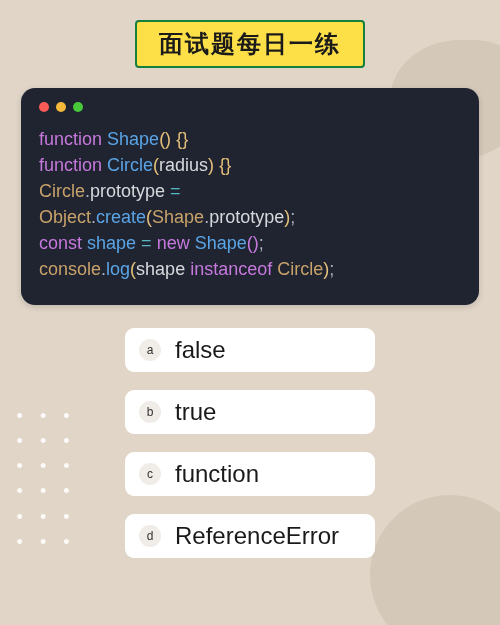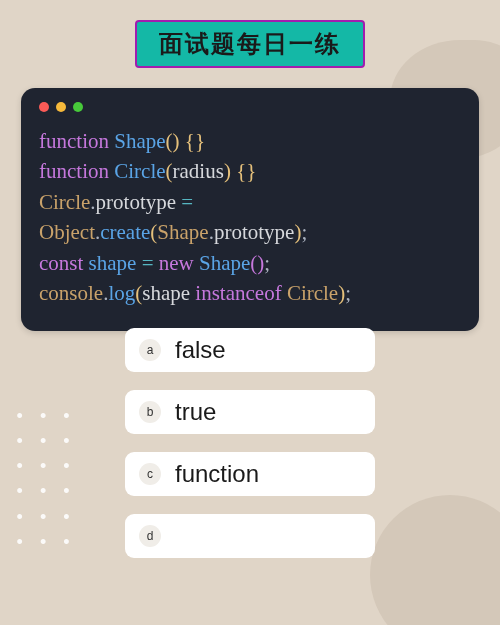--- a/index.html
+++ b/index.html
@@ -40,22 +40,22 @@
     font-size: 18px;
     line-height: 1.4;
     letter-spacing: 6px;
     opacity: 0.9;
   }
   .banner {
     position: absolute;
     top: 20px;
     left: 50%;
     transform: translateX(-50%);
-    background: #14b8a6;
-    border: 2px solid #a21caf;
+    background: #fde047;
+    border: 2px solid #15803d;
     border-radius: 4px;
     padding: 6px 22px;
     font-weight: 900;
     font-size: 24px;
     color: #1a1a1a;
     letter-spacing: 2px;
     z-index: 2;
   }
   .code-card {
     position: absolute;
@@ -67,22 +67,22 @@
     padding: 14px 18px 22px;
     z-index: 2;
     box-shadow: 0 2px 6px rgba(0,0,0,0.15);
   }
   .win-dots { display: flex; gap: 7px; margin-bottom: 14px; }
   .win-dots span { width: 10px; height: 10px; border-radius: 50%; display: block; }
   .wd-red { background: #fb5b57; }
   .wd-yellow { background: #f6b93b; }
   .wd-green { background: #47c93a; }
   .code {
-    font-family: Liberation Serif, serif;
-    font-size: 21px;
+    font-family: Liberation Sans, sans-serif;
+    font-size: 18px;
     line-height: 1.45;
     white-space: pre;
     color: #d6d8dc;
   }
   .tok-kw   { color: #c678dd; }
   .tok-fn   { color: #5aa4e6; }
   .tok-id   { color: #d6d8dc; }
   .tok-prop { color: #d6d8dc; }
   .tok-obj  { color: #c9a26a; }
   .tok-meth { color: #5aa4e6; }
@@ -168,14 +168,15 @@
   <div class="option">
     <div class="opt-letter">b</div>
     <div class="opt-label">true</div>
   </div>
   <div class="option">
     <div class="opt-letter">c</div>
     <div class="opt-label">function</div>
   </div>
   <div class="option">
     <div class="opt-letter">d</div>
+    <div class="opt-label">ReferenceError</div>
   </div>
 </div>
 
 </body></html>

